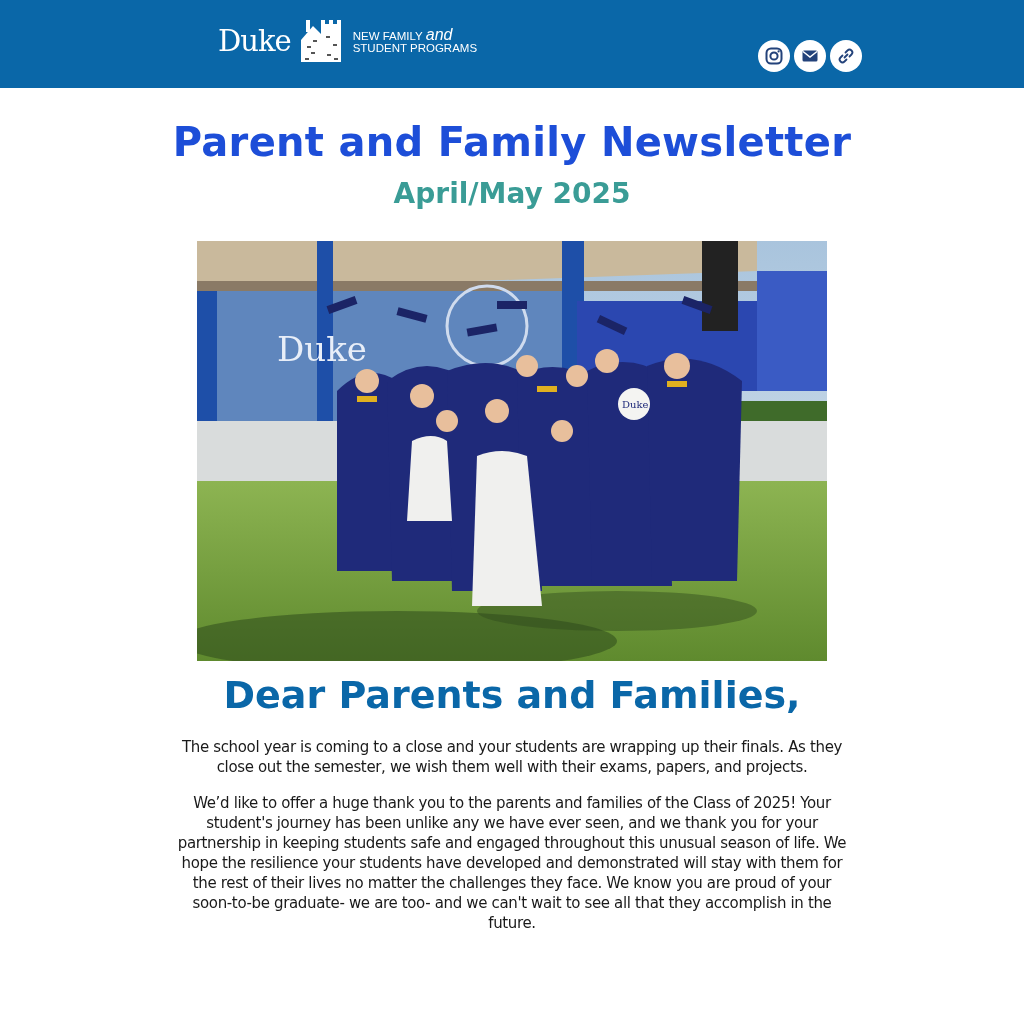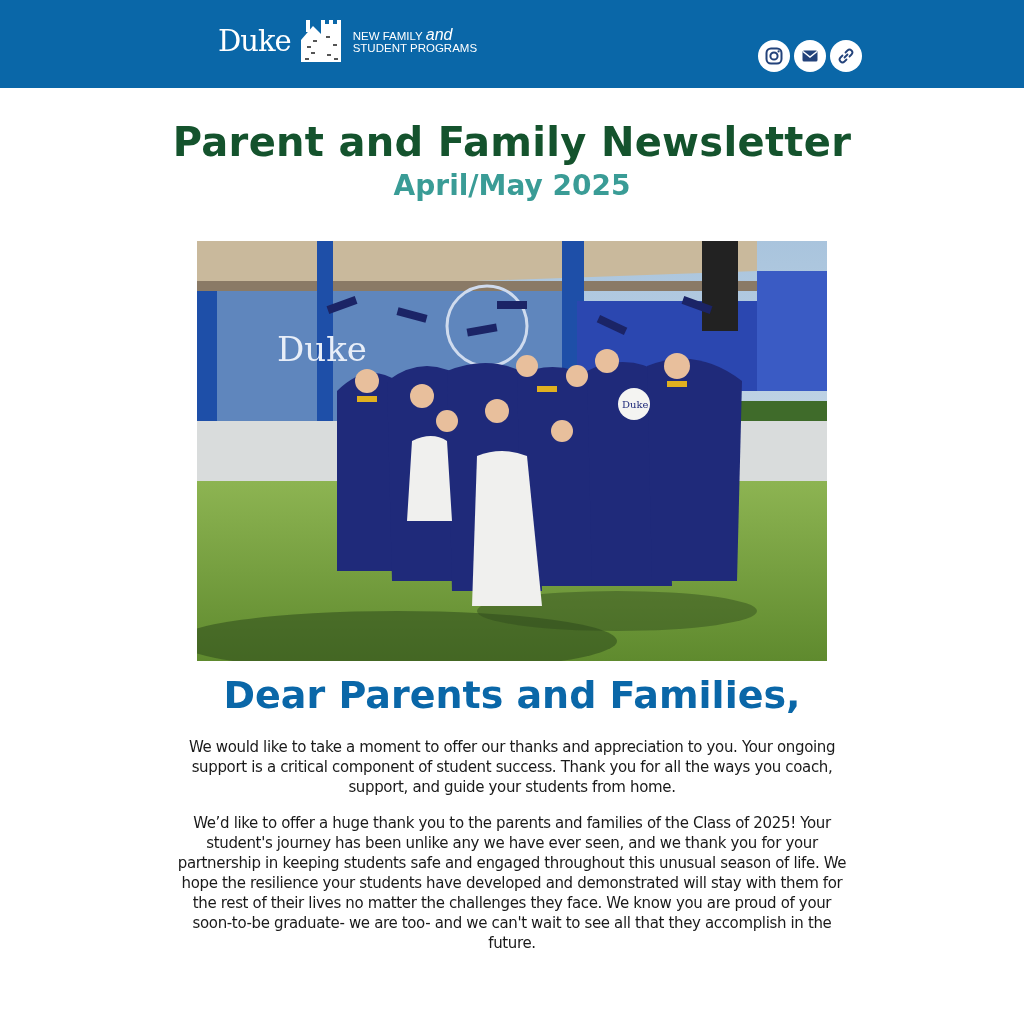--- a/index.html
+++ b/index.html
@@ -5,22 +5,22 @@
   html, body { margin:0; padding:0; background:#ffffff; }
   body { width:1024px; height:1024px; overflow:hidden; font-family:"DejaVu Sans", sans-serif; }
   .header { height:88px; background:#0a67a8; position:relative; }
   .logo { position:absolute; left:218px; top:18px; display:flex; align-items:center; }
   .logo-duke { font-family:"DejaVu Serif", serif; color:#fff; font-size:29px; letter-spacing:-1px; }
   .logo-house { margin-left:8px; width:44px; height:46px; }
   .logo-text { margin-left:10px; color:#fff; font-family:"Liberation Sans", sans-serif; font-size:11.5px; line-height:12px; }
   .logo-text i { font-size:16px; }
   .social { position:absolute; left:758px; top:40px; display:flex; gap:4px; }
   .soc { width:32px; height:32px; border-radius:50%; background:#fff; display:flex; align-items:center; justify-content:center; cursor:pointer; }
-  .title { text-align:center; color:#14532d; font-weight:bold; font-size:40px; margin-top:30px; line-height:48px; letter-spacing:0.3px; }
-  .subtitle { text-align:center; color:#3a9c96; font-weight:bold; font-size:28px; margin-top:2px; line-height:36px; }
+  .title { text-align:center; color:#1d4ed8; font-weight:bold; font-size:40px; margin-top:30px; line-height:48px; letter-spacing:0.3px; }
+  .subtitle { text-align:center; color:#3a9c96; font-weight:bold; font-size:28px; margin-top:10px; line-height:36px; }
   .photo { position:absolute; left:197px; top:241px; width:630px; height:420px; overflow:hidden; }
   .greeting { position:absolute; top:672px; left:0; width:1024px; text-align:center; color:#0a67a8; font-weight:bold; font-size:38px; line-height:46px; }
   .body { position:absolute; top:737px; left:172px; width:680px; text-align:center; color:#1a1a1a; font-family:"DejaVu Sans", sans-serif; font-size:15px; line-height:20px; letter-spacing:-0.35px; }
   .body p { margin:0 0 16px 0; }
 </style>
 </head>
 <body>
 
 <div class="header">
   <div class="logo">
@@ -150,15 +150,15 @@
       <rect x="160" y="155" width="20" height="6"></rect>
         <rect x="340" y="145" width="20" height="6"></rect>
       <rect x="470" y="140" width="20" height="6"></rect>
     </g>
   </svg>
 </div>
 
 <div class="greeting">Dear Parents and Families,</div>
 
 <div class="body">
-  <p>We would like to take a moment to offer our thanks and appreciation to you. Your ongoing support is a critical component of student success. Thank you for all the ways you coach, support, and guide your students from home.</p>
+  <p>The school year is coming to a close and your students are wrapping up their finals. As they close out the semester, we wish them well with their exams, papers, and projects.</p>
   <p>We’d like to offer a huge thank you to the parents and families of the Class of 2025! Your student's journey has been unlike any we have ever seen, and we thank you for your partnership in keeping students safe and engaged throughout this unusual season of life. We hope the resilience your students have developed and demonstrated will stay with them for the rest of their lives no matter the challenges they face. We know you are proud of your soon-to-be graduate- we are too- and we can't wait to see all that they accomplish in the future.</p>
 </div>
 
 </body></html>

